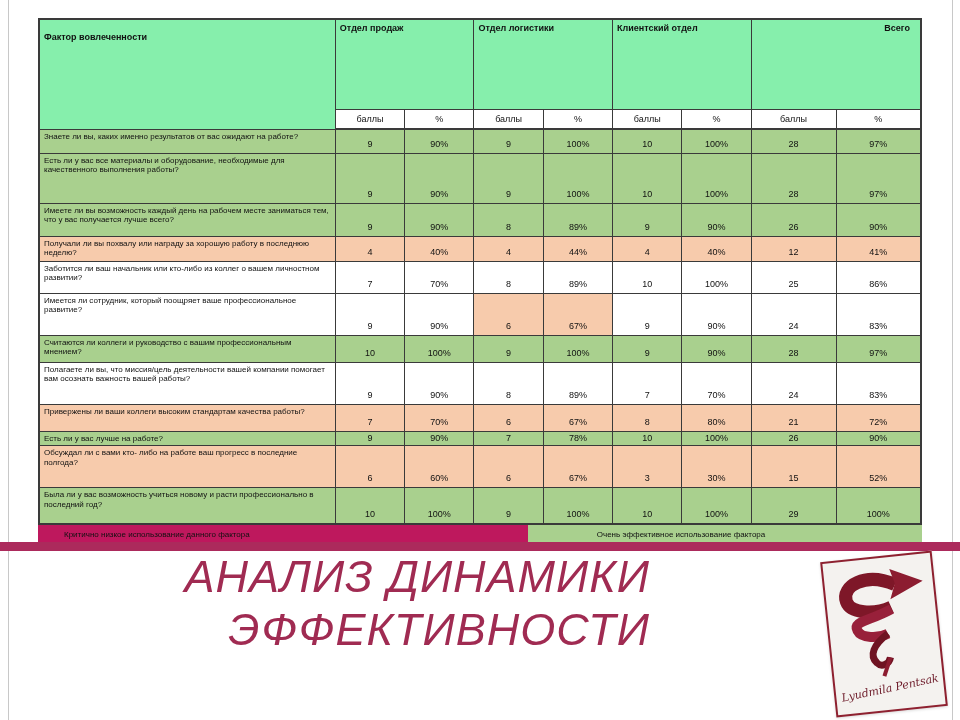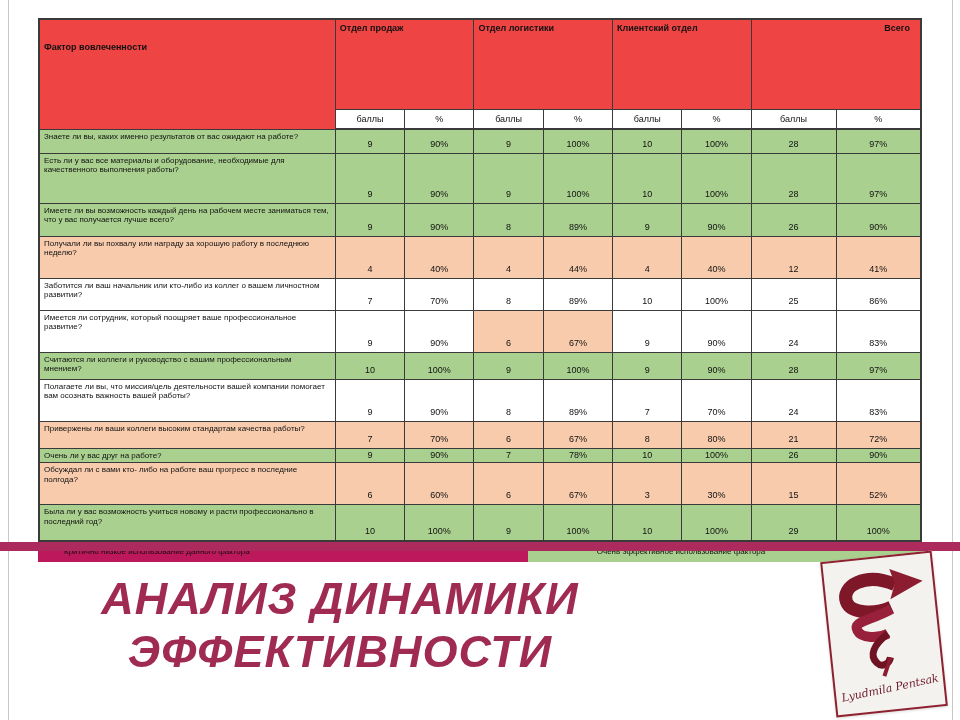--- a/index.html
+++ b/index.html
@@ -12,57 +12,57 @@
 
   
   .table-wrap { position:absolute; left:38px; top:18px; width:884px; }
   table.survey { width:100%; border-collapse:collapse; table-layout:fixed; border:2px solid #3a3a3a; }
   table.survey td, table.survey th { border:1px solid #3a3a3a; color:#111; overflow:hidden; }
 
   col.c-factor { width:31%; }
   col.c-sm { width:7.25%; }
   col.c-lg { width:8.88%; }
 
-  tr.dept th { height:90px; vertical-align:top; text-align:left; font-size:9px; font-weight:bold; padding:3px 4px; background:#ef4444; }
-  tr.dept th.factor { vertical-align:top; padding-top:22px; }
+  tr.dept th { height:90px; vertical-align:top; text-align:left; font-size:9px; font-weight:bold; padding:3px 4px; background:#86efac; }
+  tr.dept th.factor { vertical-align:top; padding-top:12px; }
   tr.dept th.ta-r { text-align:right; padding-right:10px; }
   tr.sub td { height:20px; font-size:9px; text-align:center; vertical-align:middle; background:#fff; border-bottom:2px solid #3a3a3a; padding:1px 2px; }
 
   td.q { font-size:8px; line-height:1.2; vertical-align:top; text-align:left; padding:2px 4px 1px 4px; }
   td.v { font-size:9px; text-align:center; vertical-align:bottom; padding:0 2px 4px 2px; }
 
   .bg-green  { background:#a9d08e; }
   .bg-orange { background:#f7cbac; }
   .bg-white  { background:#ffffff; }
 
   tbody tr:nth-child(1)  td { height:24px; }
   tbody tr:nth-child(2)  td { height:50px; }
   tbody tr:nth-child(3)  td { height:33px; }
-  tbody tr:nth-child(4)  td { height:42px; }
+  tbody tr:nth-child(4)  td { height:25px; }
   tbody tr:nth-child(5)  td { height:32px; }
   tbody tr:nth-child(6)  td { height:42px; }
   tbody tr:nth-child(7)  td { height:27px; }
   tbody tr:nth-child(8)  td { height:42px; }
   tbody tr:nth-child(9)  td { height:27px; }
   tbody tr:nth-child(10) td { height:14px; padding-bottom:2px; }
   tbody tr:nth-child(11) td { height:42px; }
   tbody tr:nth-child(12) td { height:36px; }
 
   
   .legend { display:flex; width:100%; height:20px; }
   .legend div { font-size:8px; display:flex; align-items:center; color:#111; }
   .legend .low  { flex:0 0 55.4%; background:#be185d; padding-left:26px; }
   .legend .high { flex:1; background:#a9d08e; padding-left:69px; }
 
   
   .divider { position:absolute; left:0; right:0; top:542px; height:9px; background:#ac2a5c; }
 
   
-  .title { position:absolute; left:30px; top:572px; width:620px; text-align:center;
-           font-style:italic; font-weight:bold; font-size:45px; line-height:1.18;
+  .title { position:absolute; left:30px; top:550px; width:620px; text-align:right;
+           font-style:italic; font-weight:normal; font-size:45px; line-height:1.18;
            letter-spacing:1px; color:#a02b52; }
 
   
   .logo-card { position:absolute; right:20px; top:556px; width:112px; height:156px;
                background:#f4f2ef; border:2px solid #8e2130; transform:rotate(-6deg);
                display:flex; flex-direction:column; align-items:center; justify-content:flex-start;
                box-shadow:0 1px 3px rgba(0,0,0,0.15); }
   .logo-card svg { margin-top:6px; }
   .signature { font-family:"DejaVu Serif", serif; font-style:italic; font-size:11px;
                color:#70202e; transform:rotate(-6deg); margin-top:2px; white-space:nowrap; }
@@ -200,21 +200,21 @@
             <td class="v bg-orange">7</td>
             <td class="v bg-orange">70%</td>
             <td class="v bg-orange">6</td>
             <td class="v bg-orange">67%</td>
             <td class="v bg-orange">8</td>
             <td class="v bg-orange">80%</td>
             <td class="v bg-orange">21</td>
             <td class="v bg-orange">72%</td>
           </tr>
           <tr>
-            <td class="q bg-green">Очень ли у вас друг на работе?</td>
+            <td class="q bg-green">Есть ли у вас лучше на работе?</td>
             <td class="v bg-green">9</td>
             <td class="v bg-green">90%</td>
             <td class="v bg-green">7</td>
             <td class="v bg-green">78%</td>
             <td class="v bg-green">10</td>
             <td class="v bg-green">100%</td>
             <td class="v bg-green">26</td>
             <td class="v bg-green">90%</td>
           </tr>
           <tr>

